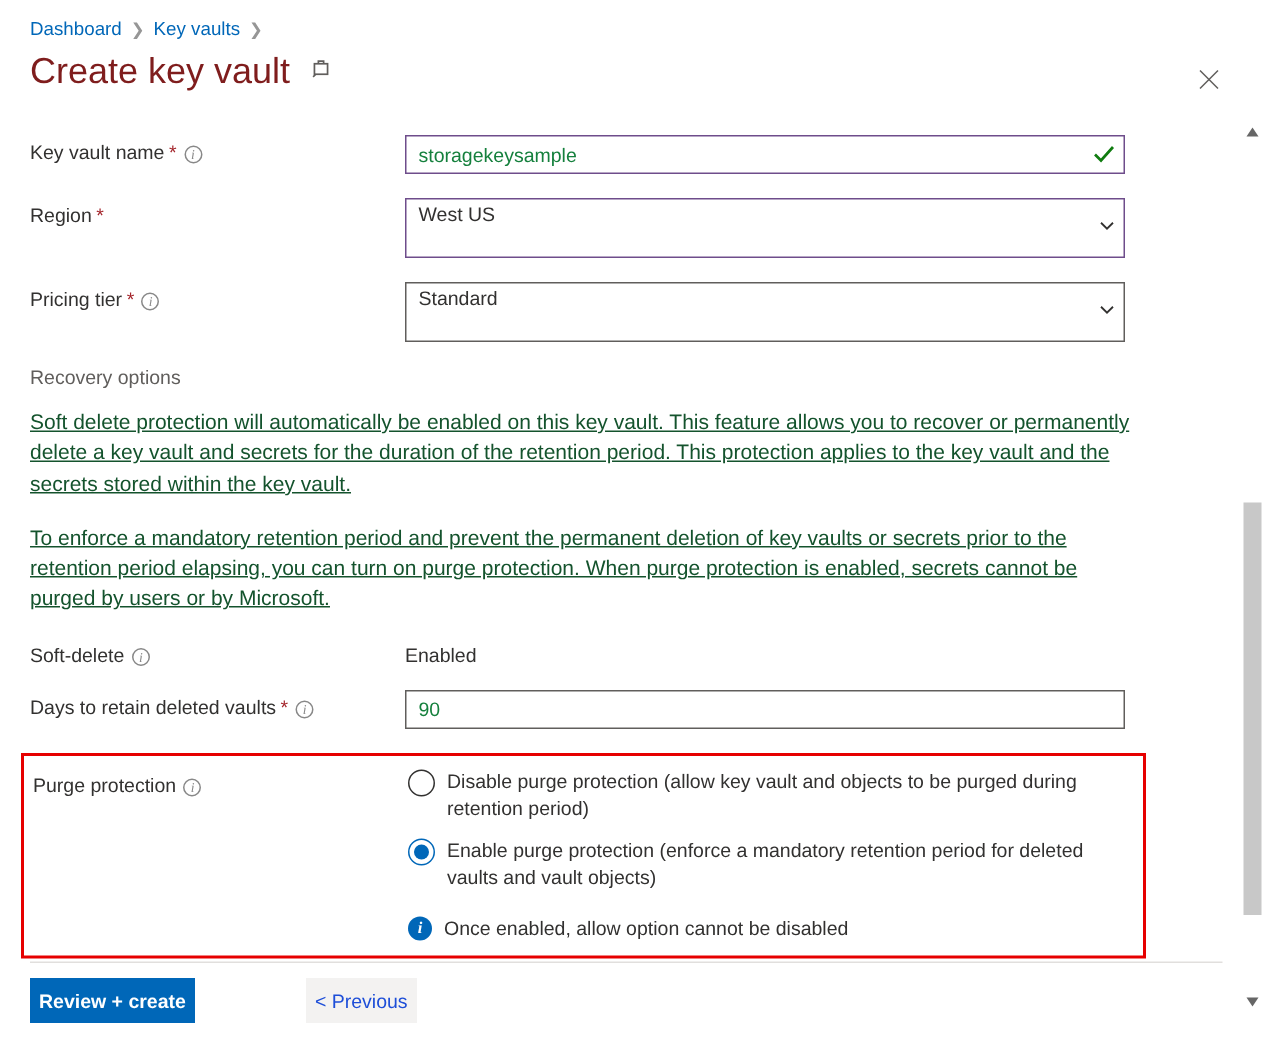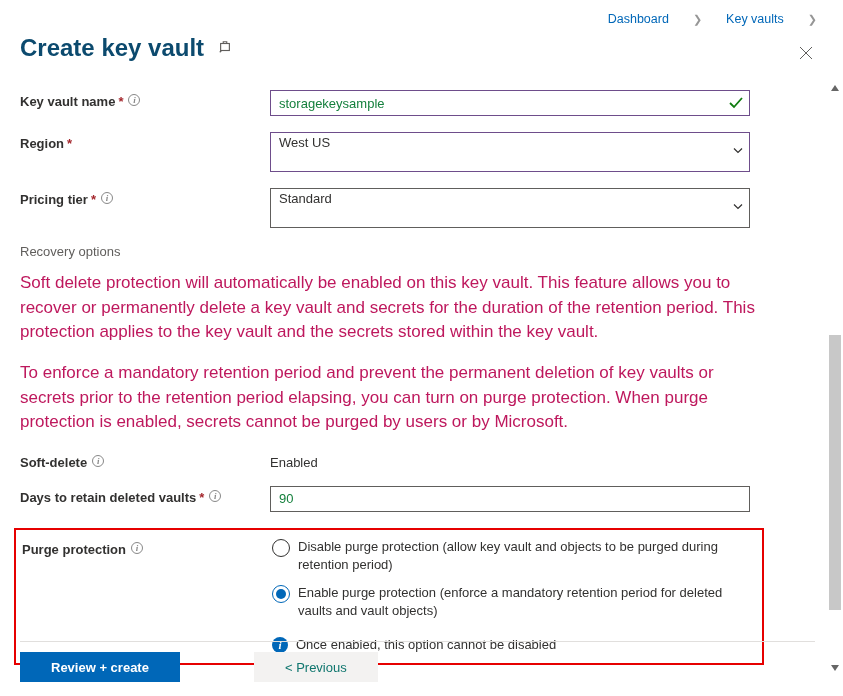--- a/index.html
+++ b/index.html
@@ -44,36 +44,35 @@
     position: absolute;
     left: 0; top: 0; right: 16px; bottom: 0;
     padding: 12px 10px 0 20px;
   }
   
   .breadcrumbs {
     font-size: 12.5px;
     color: #605e5c;
     display: flex;
     align-items: center;
-    gap: 24px;
-    justify-content: flex-end;
+    gap: 6px;
   }
   .crumb-link { color: #0067b8; cursor: pointer; }
   .crumb-sep { color: #969696; font-size: 11px; }
   
   .header-row {
     display: flex;
     align-items: center;
     margin-top: 8px;
     margin-bottom: 28px;
   }
   .page-title {
     font-size: 24px;
-    font-weight: 700;
-    color: #0c4a6e;
+    font-weight: 400;
+    color: #7f1d1d;
     margin-right: 14px;
   }
   .pin-icon { color: #605e5c; cursor: pointer; font-size: 15px; }
   .close-x {
     position: absolute;
     right: 14px;
     top: 46px;
     font-size: 16px;
     color: #605e5c;
     cursor: pointer;
@@ -84,23 +83,22 @@
     display: flex;
     align-items: flex-start;
     margin-bottom: 16px;
   }
   .form-label {
     width: 250px;
     flex-shrink: 0;
     padding-top: 4px;
     font-size: 13px;
     display: flex;
-    align-items: flex-start;
+    align-items: flex-end;
     gap: 3px;
-    font-weight: bold;
   }
   .req { color: #a4262c; }
   .info-icon {
     display: inline-flex;
     align-items: center;
     justify-content: center;
     width: 12px; height: 12px;
     border: 1px solid #888;
     border-radius: 50%;
     font-size: 9px;
@@ -147,25 +145,26 @@
     transform: translateY(-50%);
     pointer-events: none;
   }
   
   .section-heading {
     font-size: 13px;
     color: #605e5c;
     margin-bottom: 12px;
   }
   .para {
-    font-size: 17px;
-    color: #be185d;
+    font-size: 14px;
+    color: #14532d;
     line-height: 1.45;
     margin-bottom: 16px;
     max-width: 740px;
+    text-decoration: underline;
   }
   .static-value { padding-top: 4px; }
   
   .highlight-box {
     border: 2px solid #e60000;
     padding: 8px 0 10px 0;
     margin-top: 4px;
     margin-left: -6px;
     padding-left: 6px;
     padding-right: 4px;
@@ -227,36 +226,36 @@
   }
   .footer-buttons {
     position: absolute;
     left: 20px; bottom: 14px;
     display: flex;
     gap: 10px;
     align-items: center;
   }
   .btn {
     height: 30px;
-    padding: 0 30px;
+    padding: 0 5px;
     font-size: 13px;
     border: 1px solid #8a8886;
     background: #fff;
     cursor: pointer;
     display: inline-flex;
     align-items: center;
   }
   .btn.primary {
     background: #0067b8;
     border-color: #0067b8;
     color: #fff;
     font-weight: 600;
   }
   .btn.disabled {
-    color: #0f766e;
+    color: #1d4ed8;
     border-color: #f3f2f1;
     background: #f3f2f1;
     cursor: default;
   }
   .gap { width: 54px; }
 </style>
 </head>
 <body>
 
 <div class="viewport">
@@ -373,21 +372,21 @@
             <span class="radio-label">Disable purge protection (allow key vault and objects to be purged during retention period)</span>
           </div>
           <div class="radio-option">
             <span class="radio-outer selected">
                 <span class="radio-inner"></span>
               </span>
             <span class="radio-label">Enable purge protection (enforce a mandatory retention period for deleted vaults and vault objects)</span>
           </div>
           <div class="info-row">
             <span class="info-i">i</span>
-            <span>Once enabled, this option cannot be disabled</span>
+            <span>Once enabled, allow option cannot be disabled</span>
           </div>
         </div>
       </div>
     </div>
 
     <div class="footer-sep"></div>
     <div class="footer-buttons">
       <button class="btn primary">Review + create</button>
       <span class="gap"></span>
       <button class="btn disabled">&lt; Previous</button>

